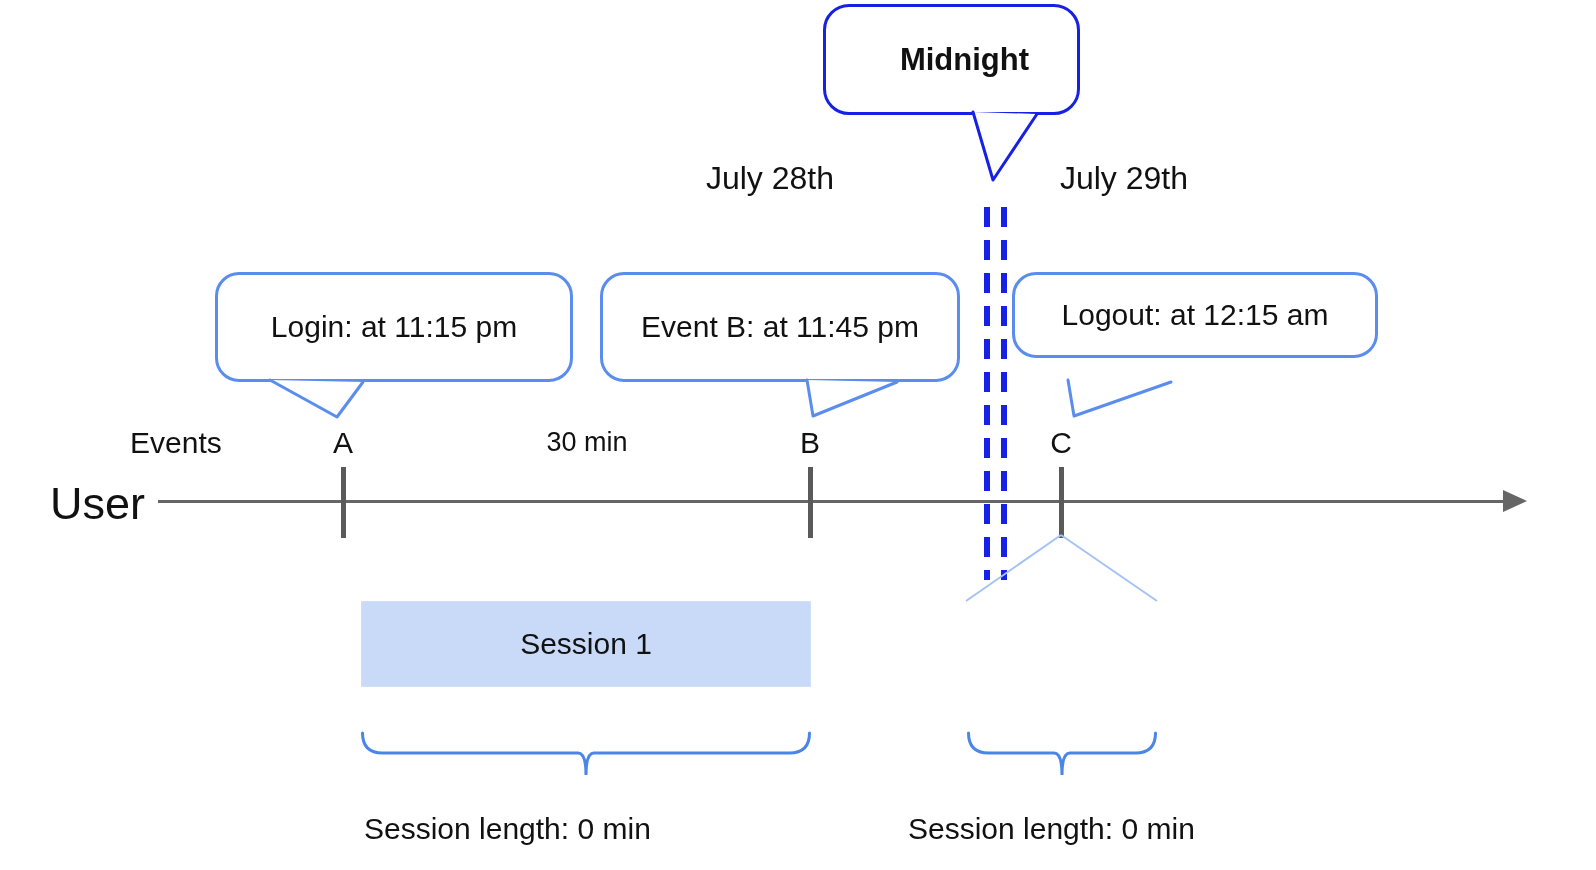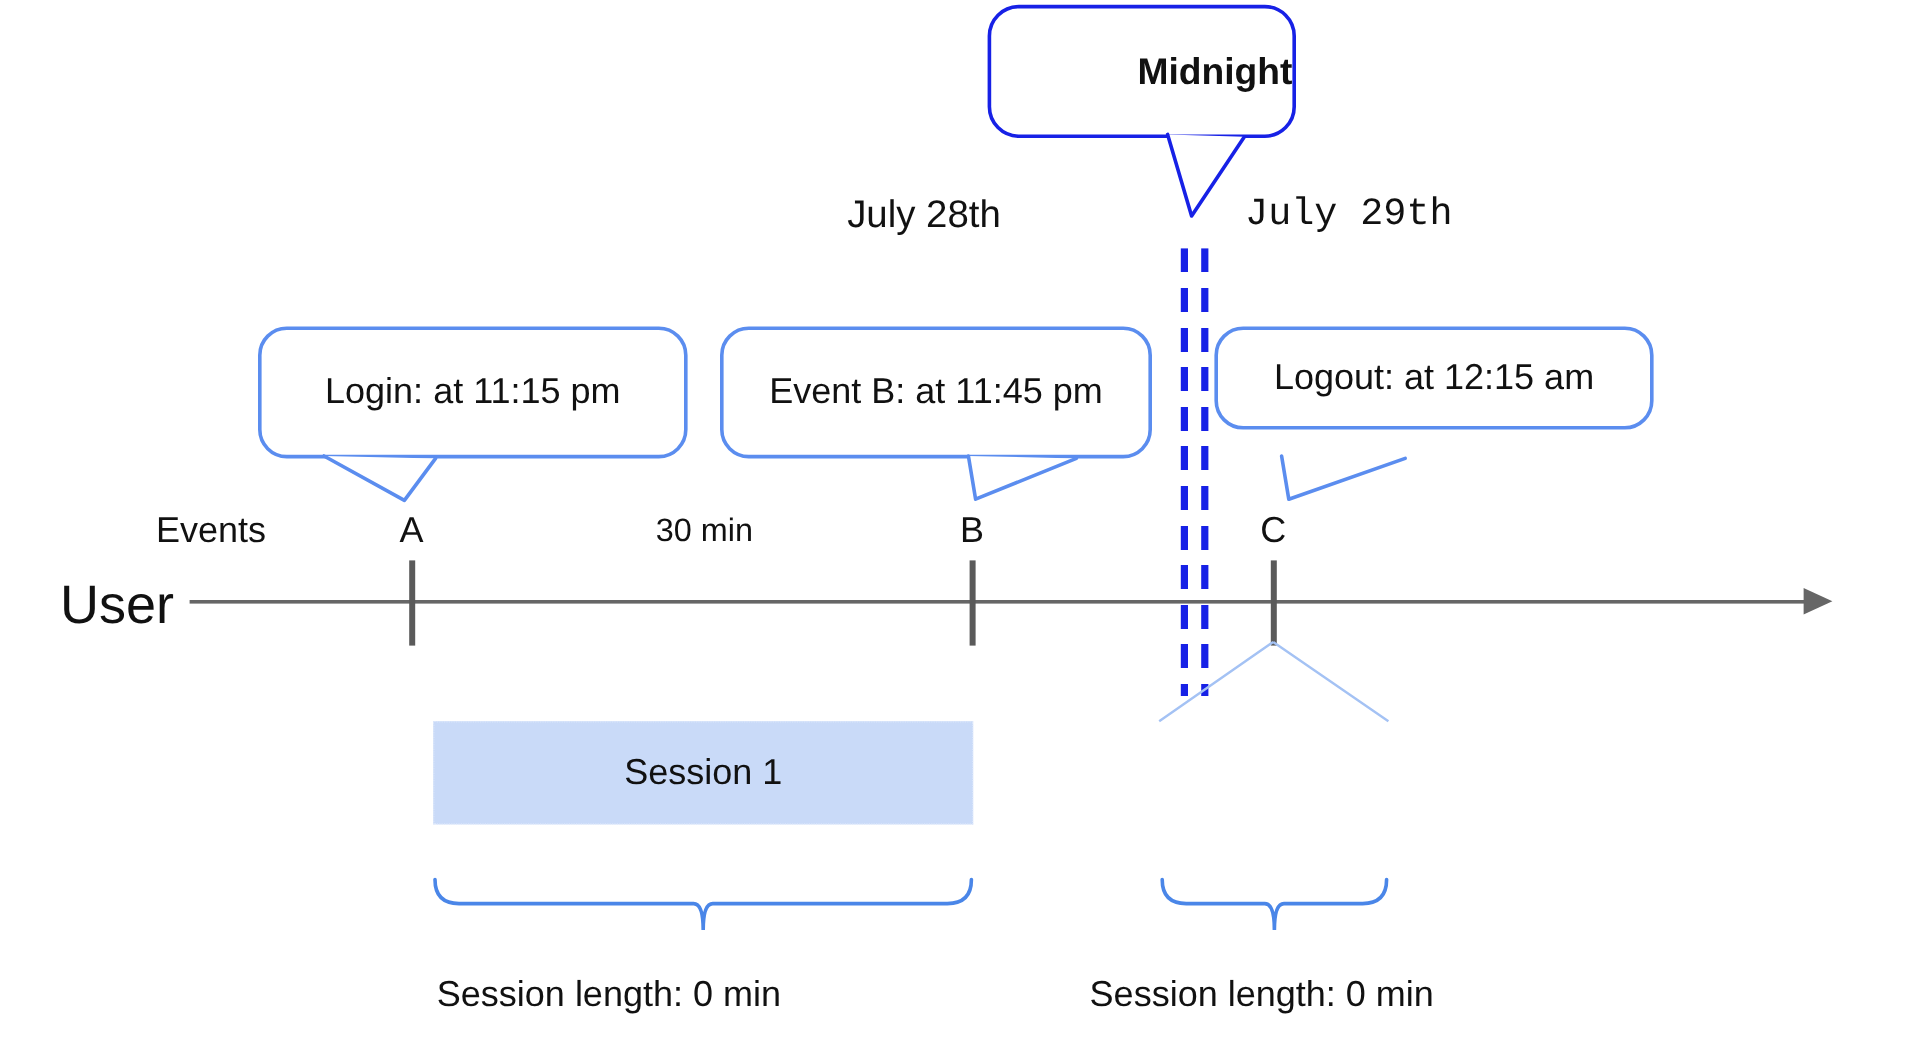--- a/index.html
+++ b/index.html
@@ -20,21 +20,21 @@
   }
   .abs{position:absolute;}
   .bubble{
     position:absolute;background:#ffffff;border:3px solid var(--callout-blue);
     border-radius:24px;display:flex;align-items:center;justify-content:center;
     font-size:30px;white-space:pre;
   }
   .bubble .b{font-weight:normal;}
   .bubble-midnight{
     border-color:var(--strong-blue);border-radius:26px;
-    justify-content:flex-end;padding-left:26px;font-weight:bold;font-size:31px;
+    justify-content:center;padding-left:26px;font-weight:bold;font-size:31px;
   }
   .tail{position:absolute;overflow:visible;}
   .tail path{fill:#ffffff;stroke:var(--callout-blue);stroke-width:3;stroke-linejoin:round;stroke-linecap:round;}
   .tail-midnight path{stroke:var(--strong-blue);}
   .date-label{position:absolute;font-size:32px;text-align:center;}
   .dash-line{
     position:absolute;width:6px;
     background:repeating-linear-gradient(to bottom,var(--strong-blue) 0 20px,transparent 20px 33px);
   }
   .axis-label{position:absolute;font-size:30px;}
@@ -64,21 +64,21 @@
 <div class="canvas">
 
   <div class="bubble bubble-midnight" style="left:823px;top:4px;width:257px;height:111px;">
     <span>Midnight</span>
   </div>
   <svg class="tail tail-midnight" style="left:965px;top:110px;" width="80" height="78">
     <path d="M 8,2 L 28,70 L 72,4"></path>
   </svg>
 
   <div class="date-label" style="left:645px;top:160px;width:250px;">July 28th</div>
-  <div class="date-label" style="left:999px;top:160px;width:250px;font-family:Liberation Mono, monospace;">July 29th</div>
+  <div class="date-label" style="left:999px;top:160px;width:250px;">July 29th</div>
 
   <div class="dash-line" style="left:984px;top:207px;height:373px;"></div>
   <div class="dash-line" style="left:1001px;top:207px;height:373px;"></div>
 
   <div class="bubble" style="left:215px;top:272px;width:358px;height:110px;">
     <span class="b">Login:</span>
     <span> </span>
     <span>at 11:15 pm</span>
   </div>
   <svg class="tail" style="left:262px;top:379px;" width="110" height="45">

